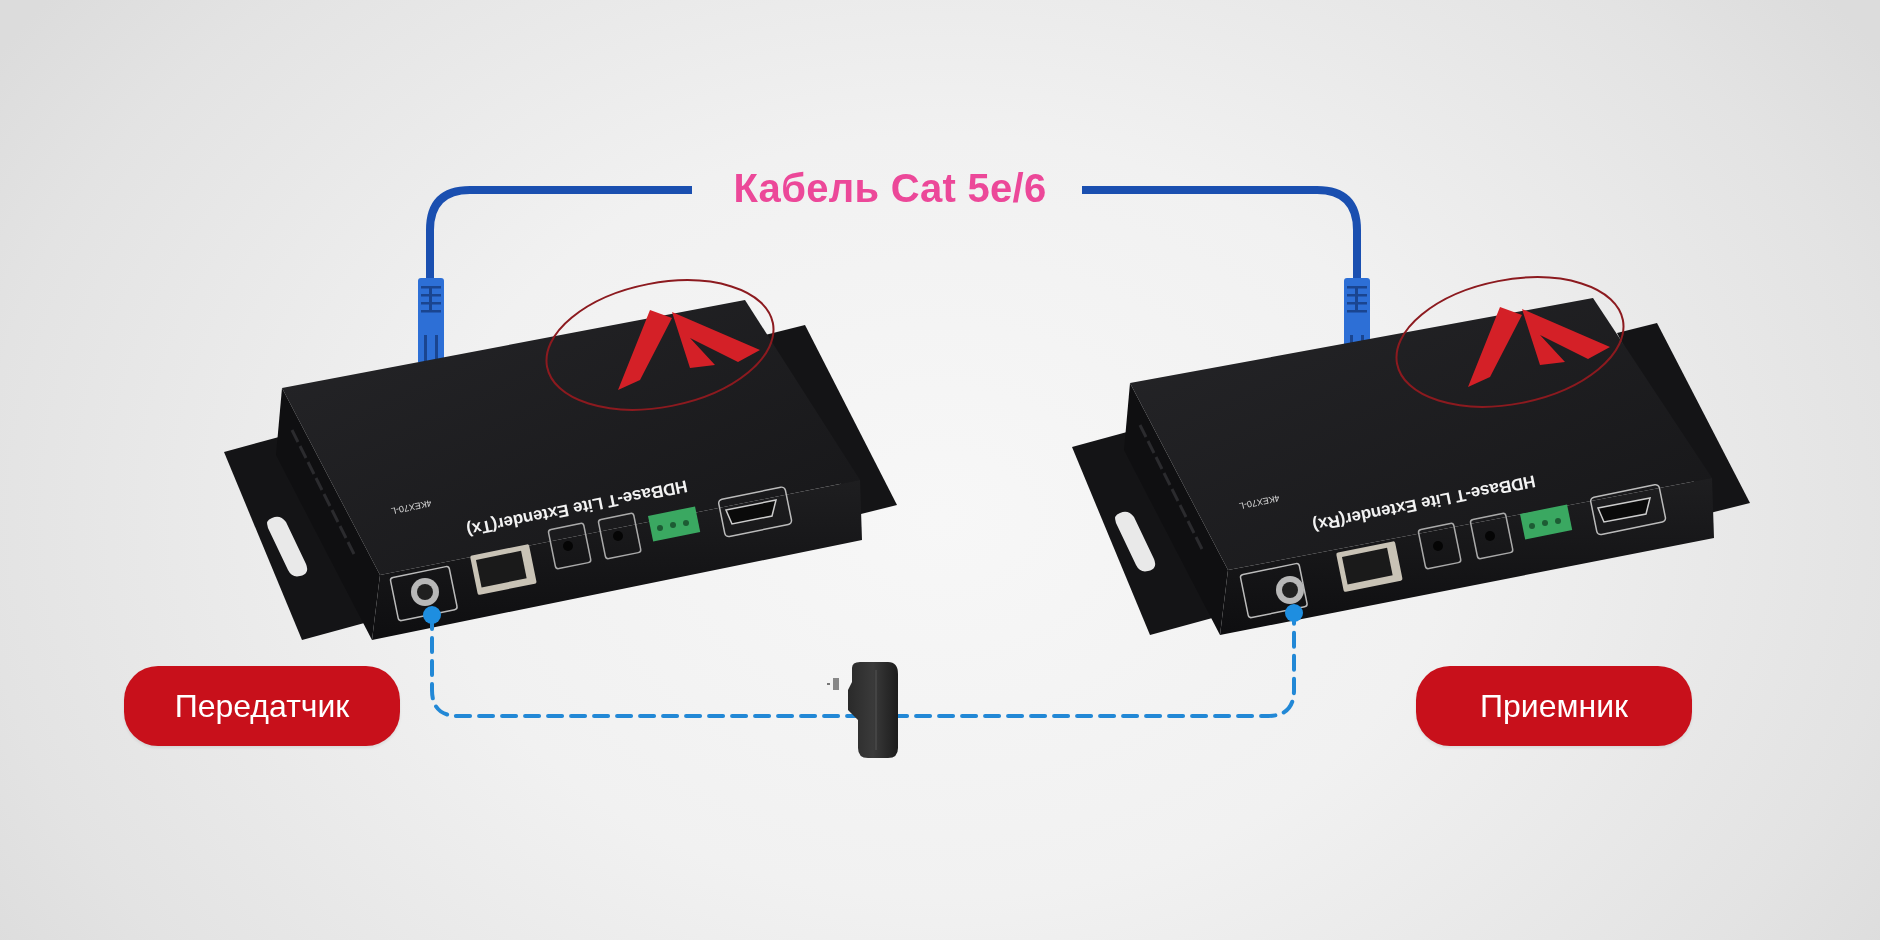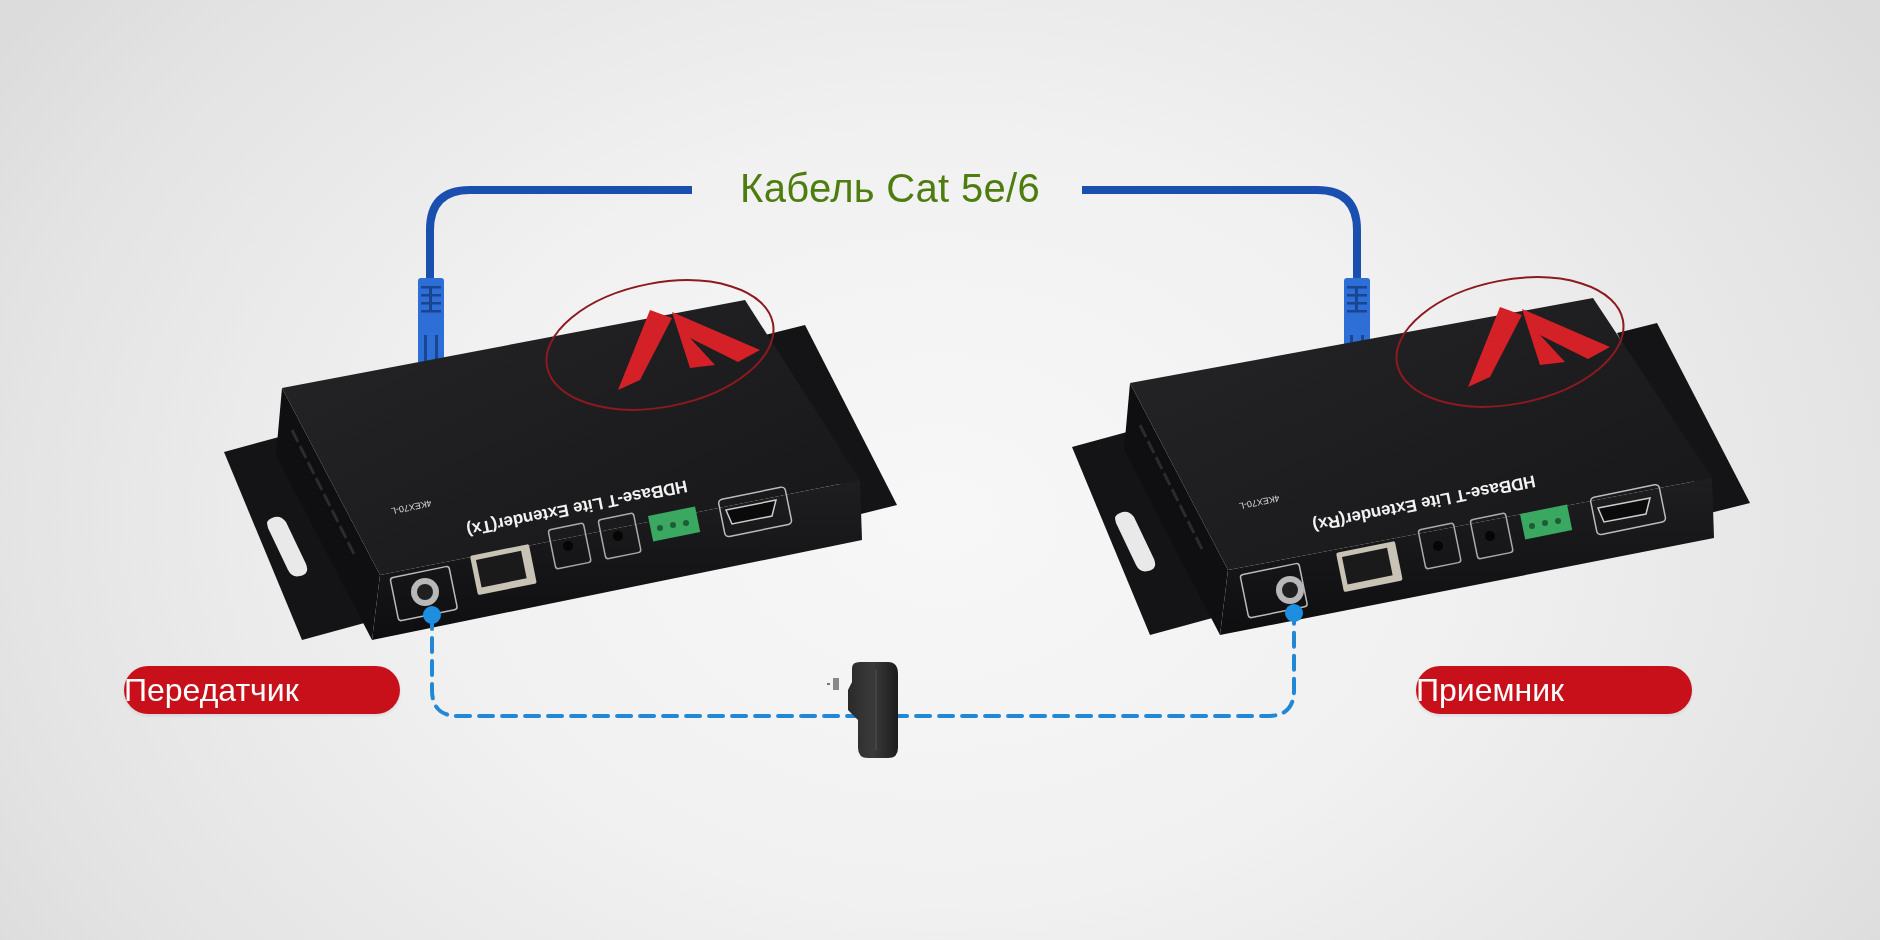--- a/index.html
+++ b/index.html
@@ -4,27 +4,27 @@
 <style>
   html, body { margin: 0; padding: 0; }
   body {
     width: 1880px; height: 940px; overflow: hidden; position: relative;
     background: radial-gradient(ellipse 60% 90% at 50% 55%, #f7f7f7 0%, #f1f1f1 45%, #e3e3e3 85%, #dcdcdc 100%);
     font-family: "Liberation Sans", "DejaVu Sans", sans-serif;
   }
   .layer { position: absolute; left: 0; top: 0; width: 1880px; height: 940px; }
   .cable-title {
     position: absolute; left: 700px; top: 160px; width: 380px; text-align: center;
-    font-size: 40px; font-weight: 400; color: #4d7c0f; letter-spacing: 0.3px;
+    font-size: 40px; font-weight: 700; color: #ec4899; letter-spacing: 0.3px;
     line-height: 56px;
   }
   .pill {
-    position: absolute; height: 48px; border-radius: 34px;
+    position: absolute; height: 80px; border-radius: 34px;
     background: #c8101b; color: #fff; font-size: 32px;
-    display: flex; align-items: center; 
+    display: flex; align-items: center; justify-content: center;
     box-shadow: 0 2px 3px rgba(0,0,0,0.08);
   }
   .pill-tx { left: 124px; top: 666px; width: 276px; }
   .pill-rx { left: 1416px; top: 666px; width: 276px; }
   .dev-text { font-family: "Liberation Sans", sans-serif; fill: #f2f2f2; font-weight: 700; }
   .tiny { font-family: "Liberation Sans", sans-serif; fill: #ddd; font-size: 9px; }
 </style>
 </head>
 <body>
 

